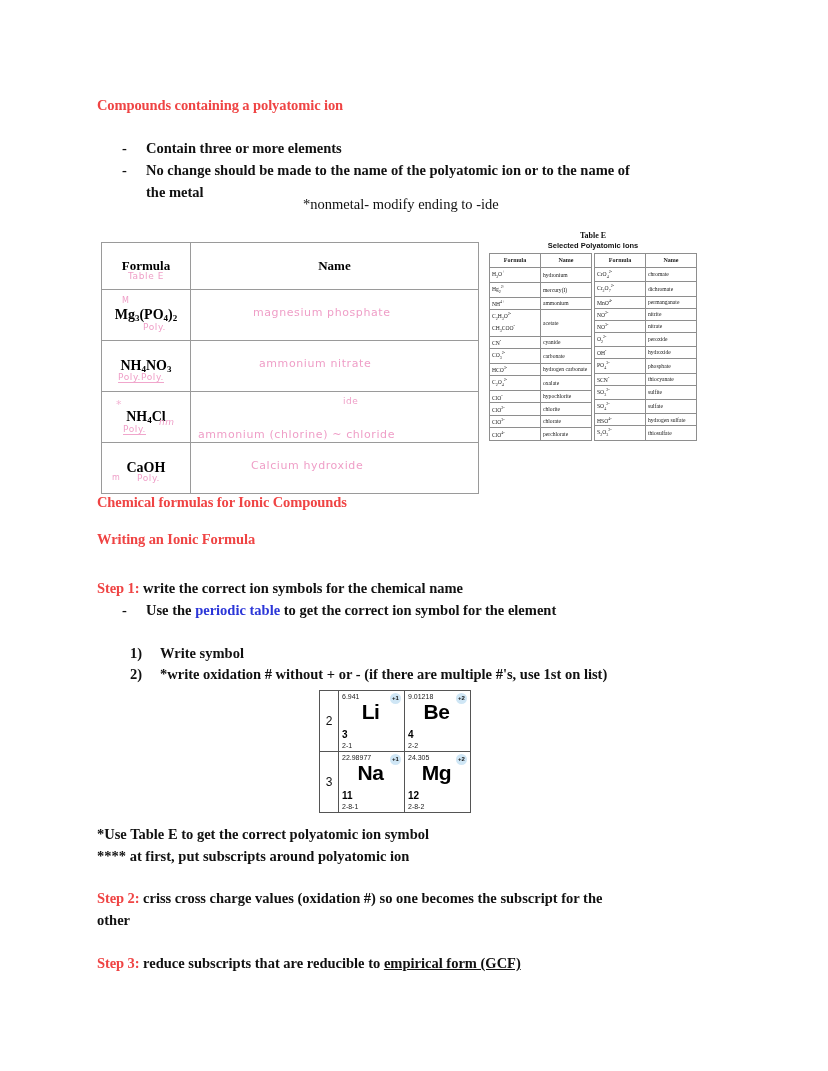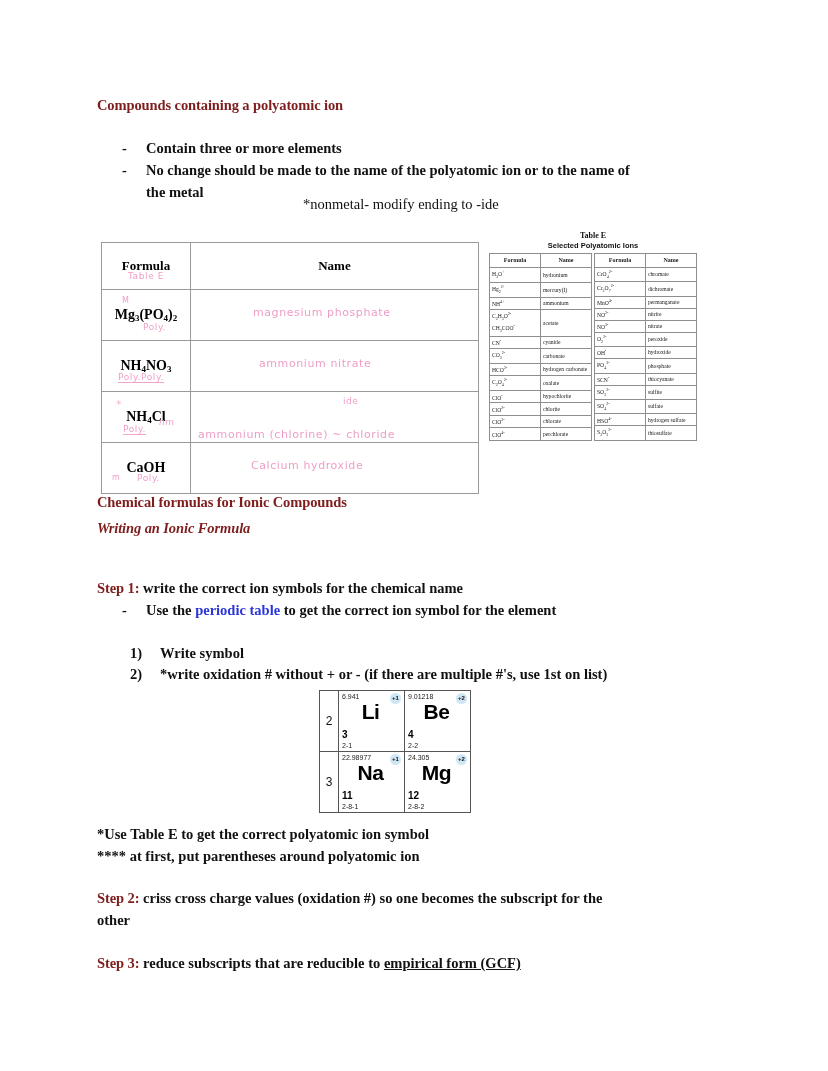--- a/index.html
+++ b/index.html
@@ -20,21 +20,21 @@
     position: absolute;
     left: 0; top: 0;
     width: 828px;
     height: 1071px;
     background: #fff;
   }
 
   
   .h-red {
     position: absolute;
-    color: #7f1d1d;
+    color: #ef4444;
     font-weight: bold;
     font-size: 14.5px;
     letter-spacing: -0.1px;
     white-space: nowrap;
   }
 
   .body-bold {
     position: absolute;
     font-weight: bold;
     font-size: 14.5px;
@@ -410,21 +410,21 @@
               <td class="f">S<sub>2</sub>O<sub>3</sub><sup>2-</sup></td>
               <td>thiosulfate</td>
             </tr>
           </tbody>
       </table>
     </div>
   </div>
 
   <div class="h-red" style="left:97px; top:494px;">Chemical formulas for Ionic Compounds</div>
 
-  <div class="h-red" style="left:97px; top:520px;font-style:italic;">Writing an Ionic Formula</div>
+  <div class="h-red" style="left:97px; top:531px;">Writing an Ionic Formula</div>
 
   <div class="body-bold" style="left:97px; top:580px;">
     <span class="h-red" style="position:static;">Step 1:</span>
     <span>write the correct ion symbols for the chemical name</span>
   </div>
 
   <div class="dash-row" style="left:122px; top:602px;">
     <span class="dash-mark">-</span>
     <span>
       <span>Use the </span><span class="blue-link">periodic table</span><span> to get the correct ion symbol for the element</span>
@@ -474,21 +474,21 @@
             <span class="p-charge">+2</span>
             <span class="p-sym">Mg</span>
             <span class="p-num">12</span>
             <span class="p-shell">2-8-2</span>
           </td>
         </tr>
       </tbody>
   </table>
 
   <div class="body-bold" style="left:97px; top:826px;">*Use Table E to get the correct polyatomic ion symbol</div>
-  <div class="body-bold" style="left:97px; top:848px;">**** at first, put parentheses around polyatomic ion</div>
+  <div class="body-bold" style="left:97px; top:848px;">**** at first, put subscripts around polyatomic ion</div>
 
   <div class="body-bold" style="left:97px; top:890px;">
     <span class="h-red" style="position:static;">Step 2:</span>
     <span>criss cross charge values (oxidation #) so one becomes the subscript for the</span>
   </div>
   <div class="body-bold" style="left:97px; top:912px;">other</div>
 
   <div class="body-bold" style="left:97px; top:955px;">
     <span class="h-red" style="position:static;">Step 3:</span>
     <span>reduce subscripts that are reducible to </span><span class="underline-txt">empirical form (GCF)</span>

